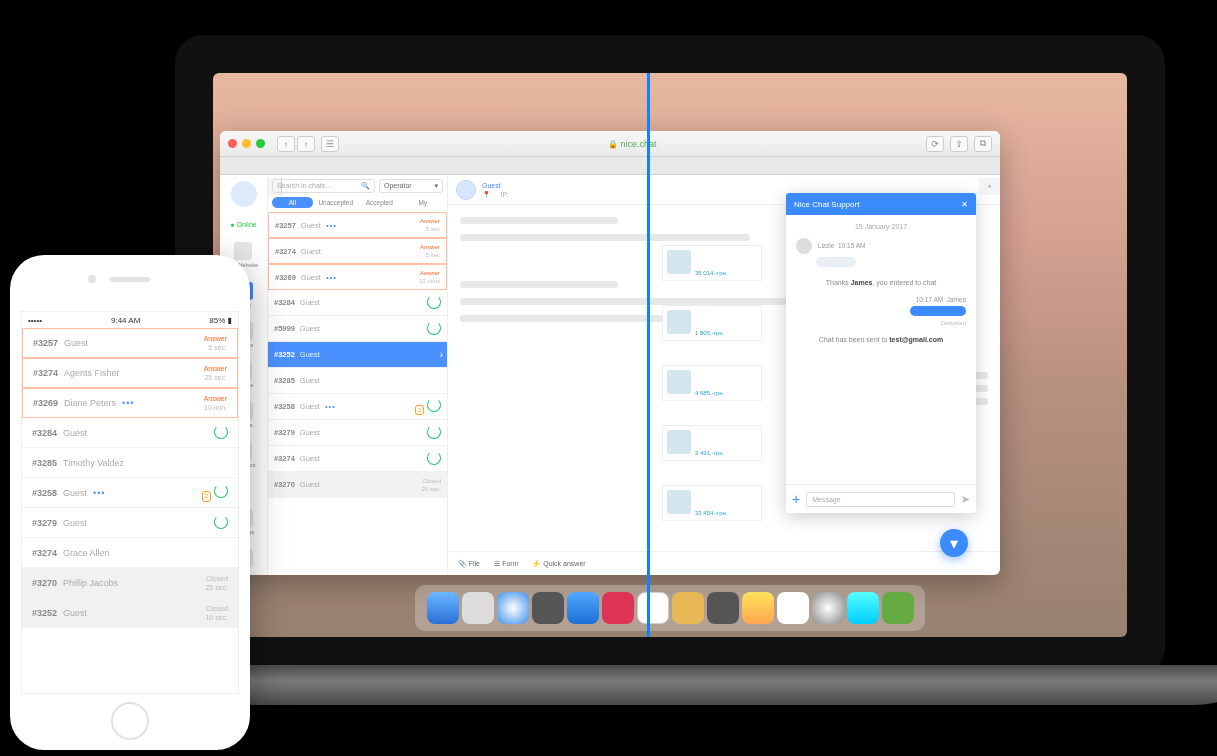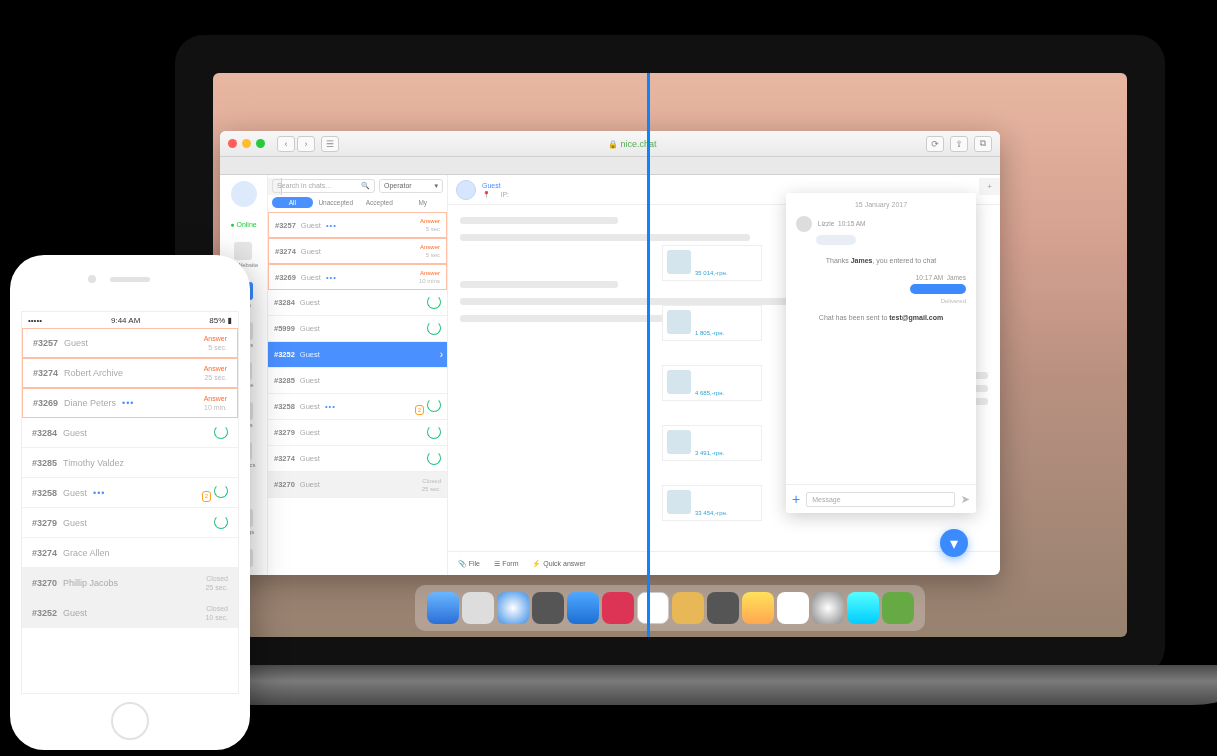--- a/index.html
+++ b/index.html
@@ -364,20 +364,24 @@
         <div style="height:20px"></div>
           <div class="prod-price">3 491,-грн.</div>
       </div>
       <div class="prod-card" style="top:310px">
         <div class="prod-img"></div>
         <div style="height:20px"></div>
           <div class="prod-price">33 454,-грн.</div>
       </div>
 
       <div class="widget">
+        <div class="wd-head">
+          <span>Nice Chat Support</span>
+          <span>✕</span>
+        </div>
         <div class="wd-body">
           <div class="wd-date">15 January 2017</div>
           <div class="wd-msg-meta">
             <span class="wd-av"></span>
             <span>Lizzie</span>&nbsp;&nbsp;<span>10:15 AM</span>
           </div>
           <div style="margin-left:20px"><span class="wd-bubble"></span></div>
           <div class="wd-sys">
             <span>Thanks </span><b>James</b><span>, you entered to chat</span>
           </div>
@@ -436,21 +440,21 @@
         <div class="ip-row ans">
           <span class="ip-id">#3257</span>
           <span class="ip-gst">Guest</span>
           <div class="ip-right">
             <div class="ip-ans">Answer</div>
             <div style="color:#bbb">5 sec.</div>
           </div>
         </div>
         <div class="ip-row ans">
           <span class="ip-id">#3274</span>
-          <span class="ip-gst">Robert Archive</span>
+          <span class="ip-gst">Agents Fisher</span>
           <div class="ip-right">
             <div class="ip-ans">Answer</div>
             <div style="color:#bbb">25 sec.</div>
           </div>
         </div>
         <div class="ip-row ans">
           <span class="ip-id">#3269</span>
           <span class="ip-gst">Diane Peters</span>
           <span class="dots">•••</span>
           <div class="ip-right">

